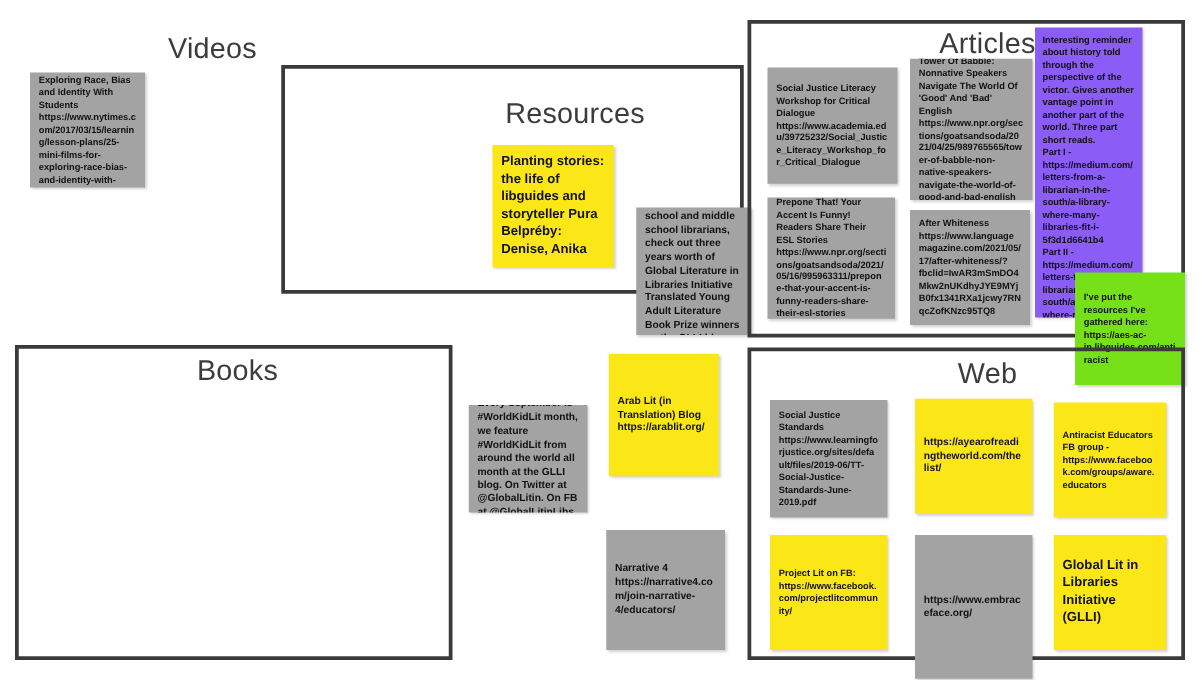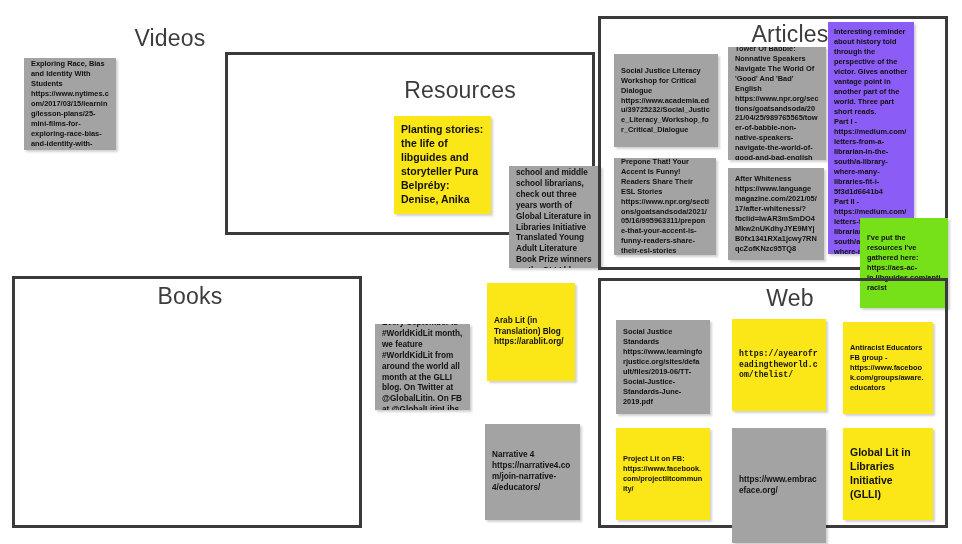--- a/index.html
+++ b/index.html
@@ -130,21 +130,21 @@
   </div>
 
   <div class="frame" style="left:598px;top:278px;width:350px;height:250px;"></div>
 
   <div class="frame-title" style="left:700px;top:286px;width:180px;">Web</div>
 
   <div class="note cyan" style="left:616px;top:320px;width:94px;height:94px;">
     <span class="txt">Social Justice Standards https://www.learningforjustice.org/sites/default/files/2019-06/TT-Social-Justice-Standards-June-2019.pdf</span>
   </div>
 
-  <div class="note yellow mid" style="left:732px;top:319px;width:94px;height:92px;font-family:Liberation Mono, monospace;">
+  <div class="note yellow mid" style="left:732px;top:319px;width:94px;height:92px;">
     <span class="txt">https://ayearofreadingtheworld.com/thelist/</span>
   </div>
 
   <div class="note yellow" style="left:843px;top:322px;width:90px;height:92px;">
     <span class="txt">Antiracist Educators FB group - https://www.facebook.com/groups/aware.educators</span>
   </div>
 
   <div class="note yellow" style="left:616px;top:428px;width:94px;height:92px;">
     <span class="txt">Project Lit on FB: https://www.facebook.com/projectlitcommunity/</span>
   </div>

